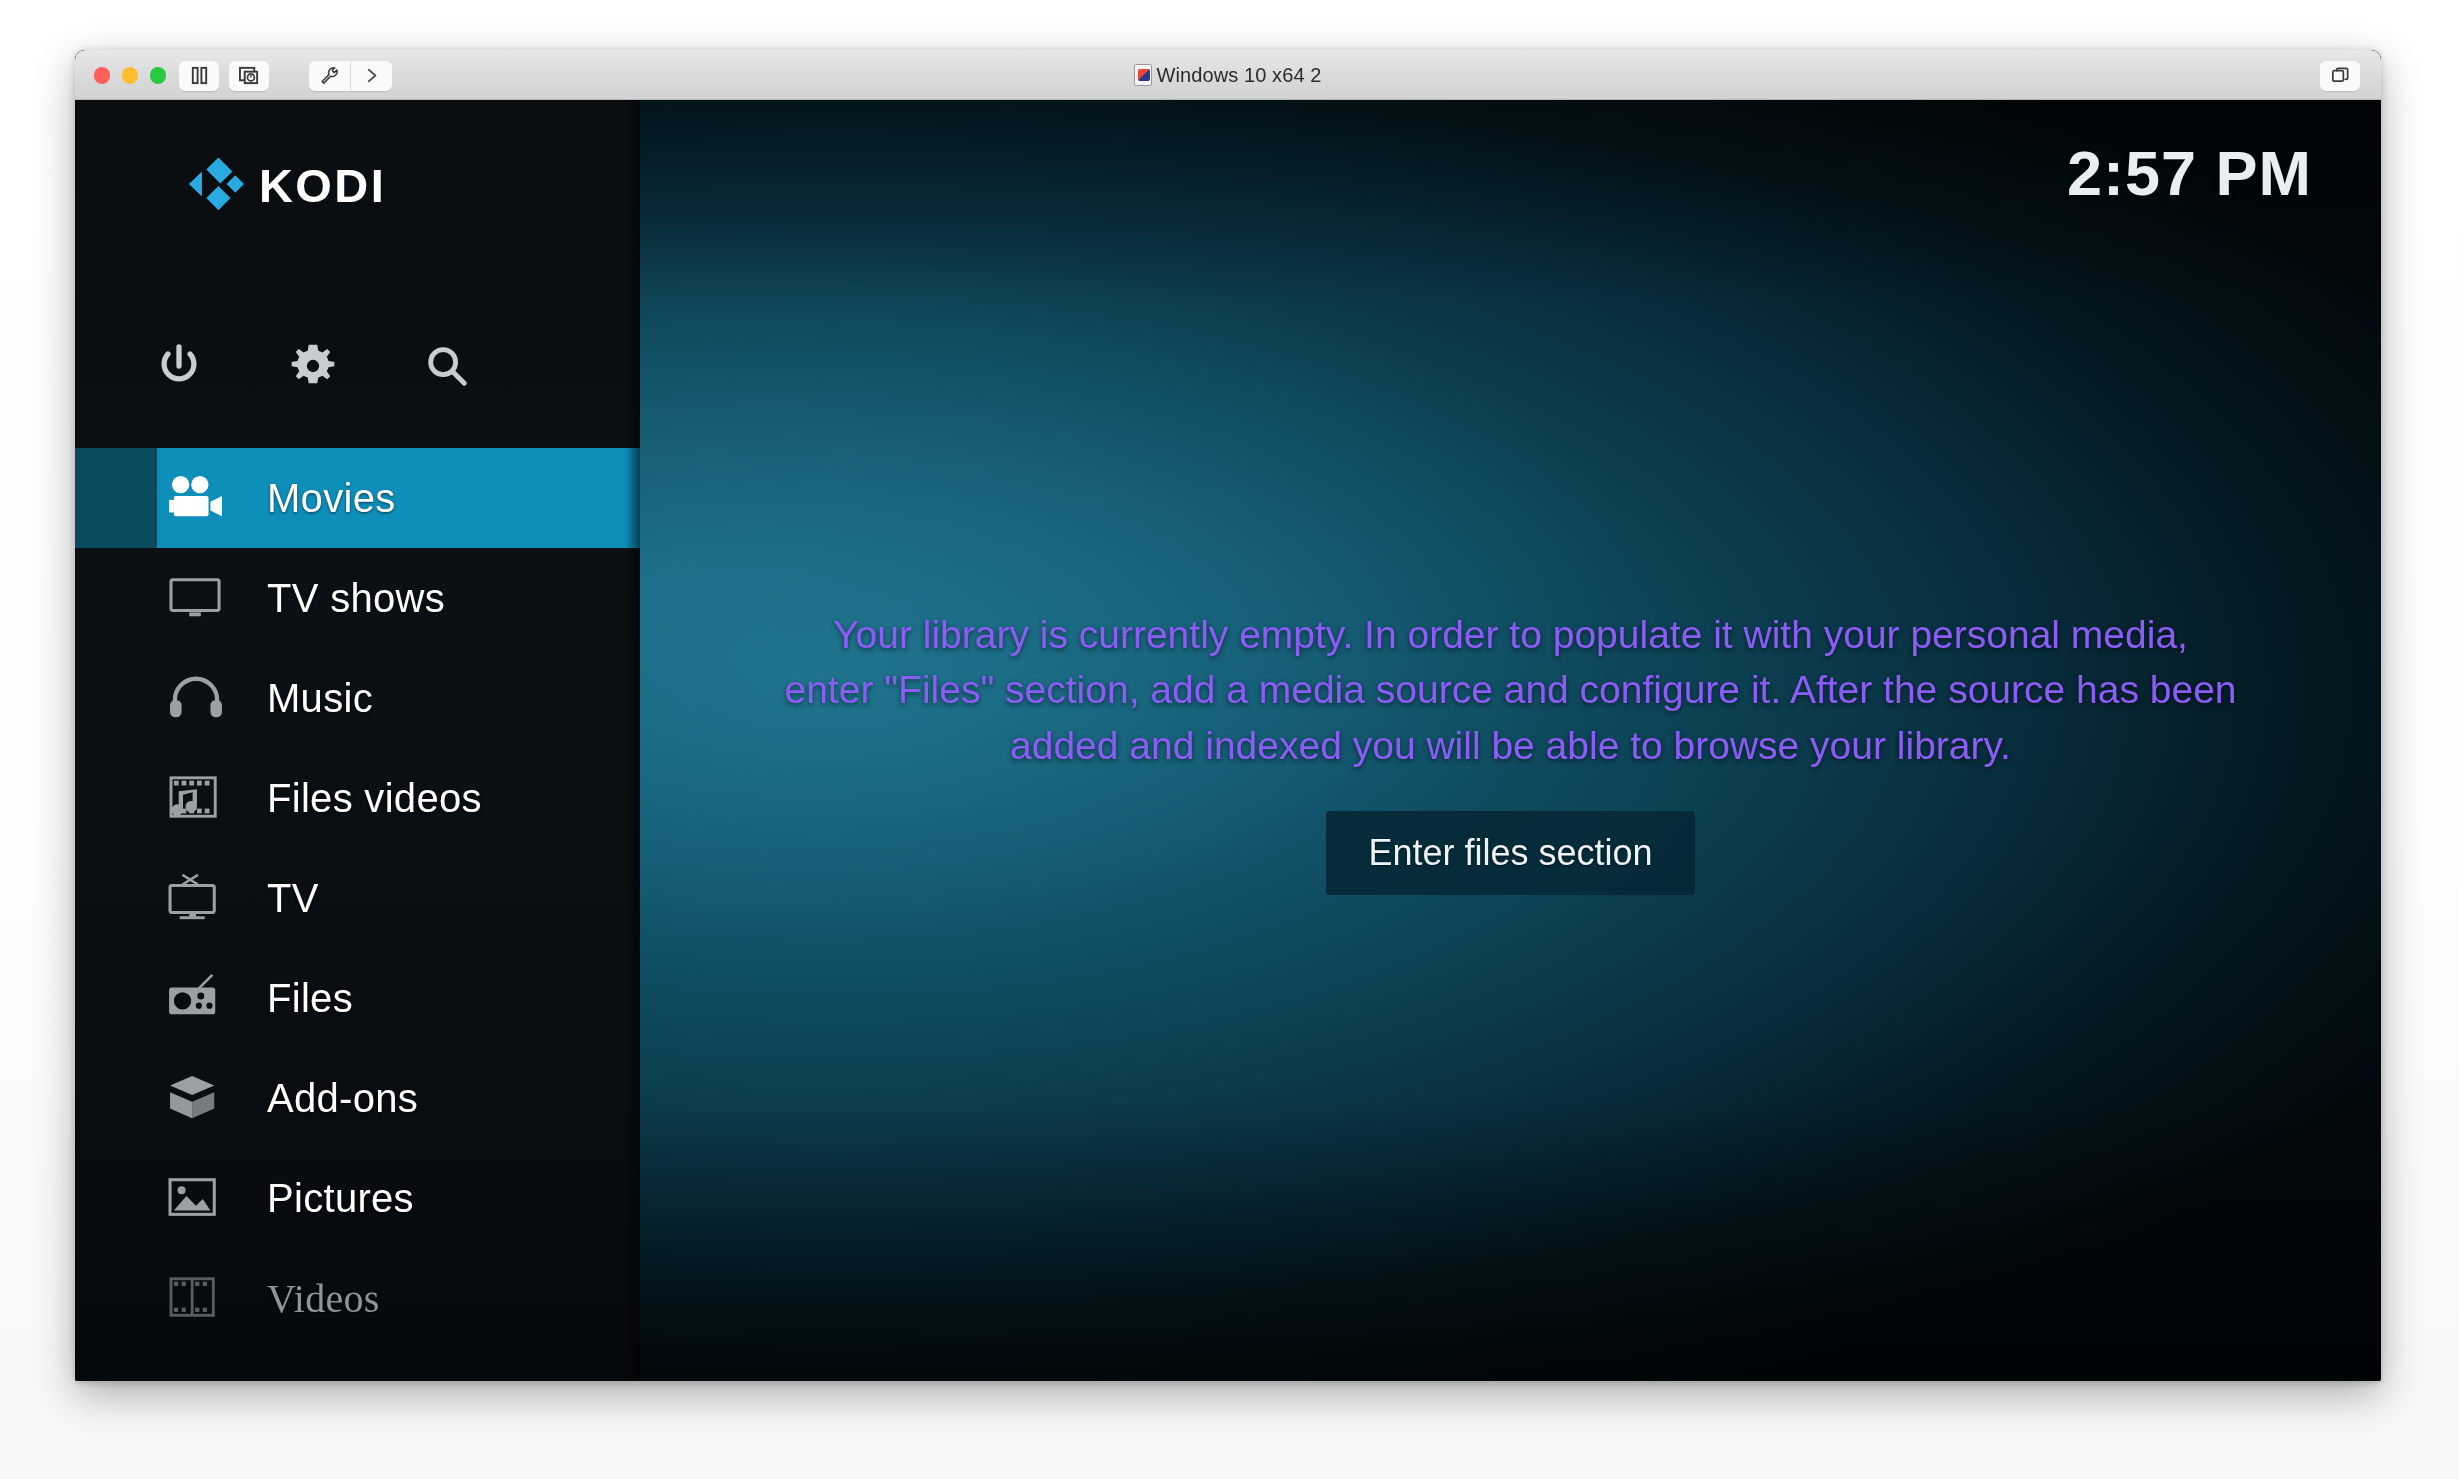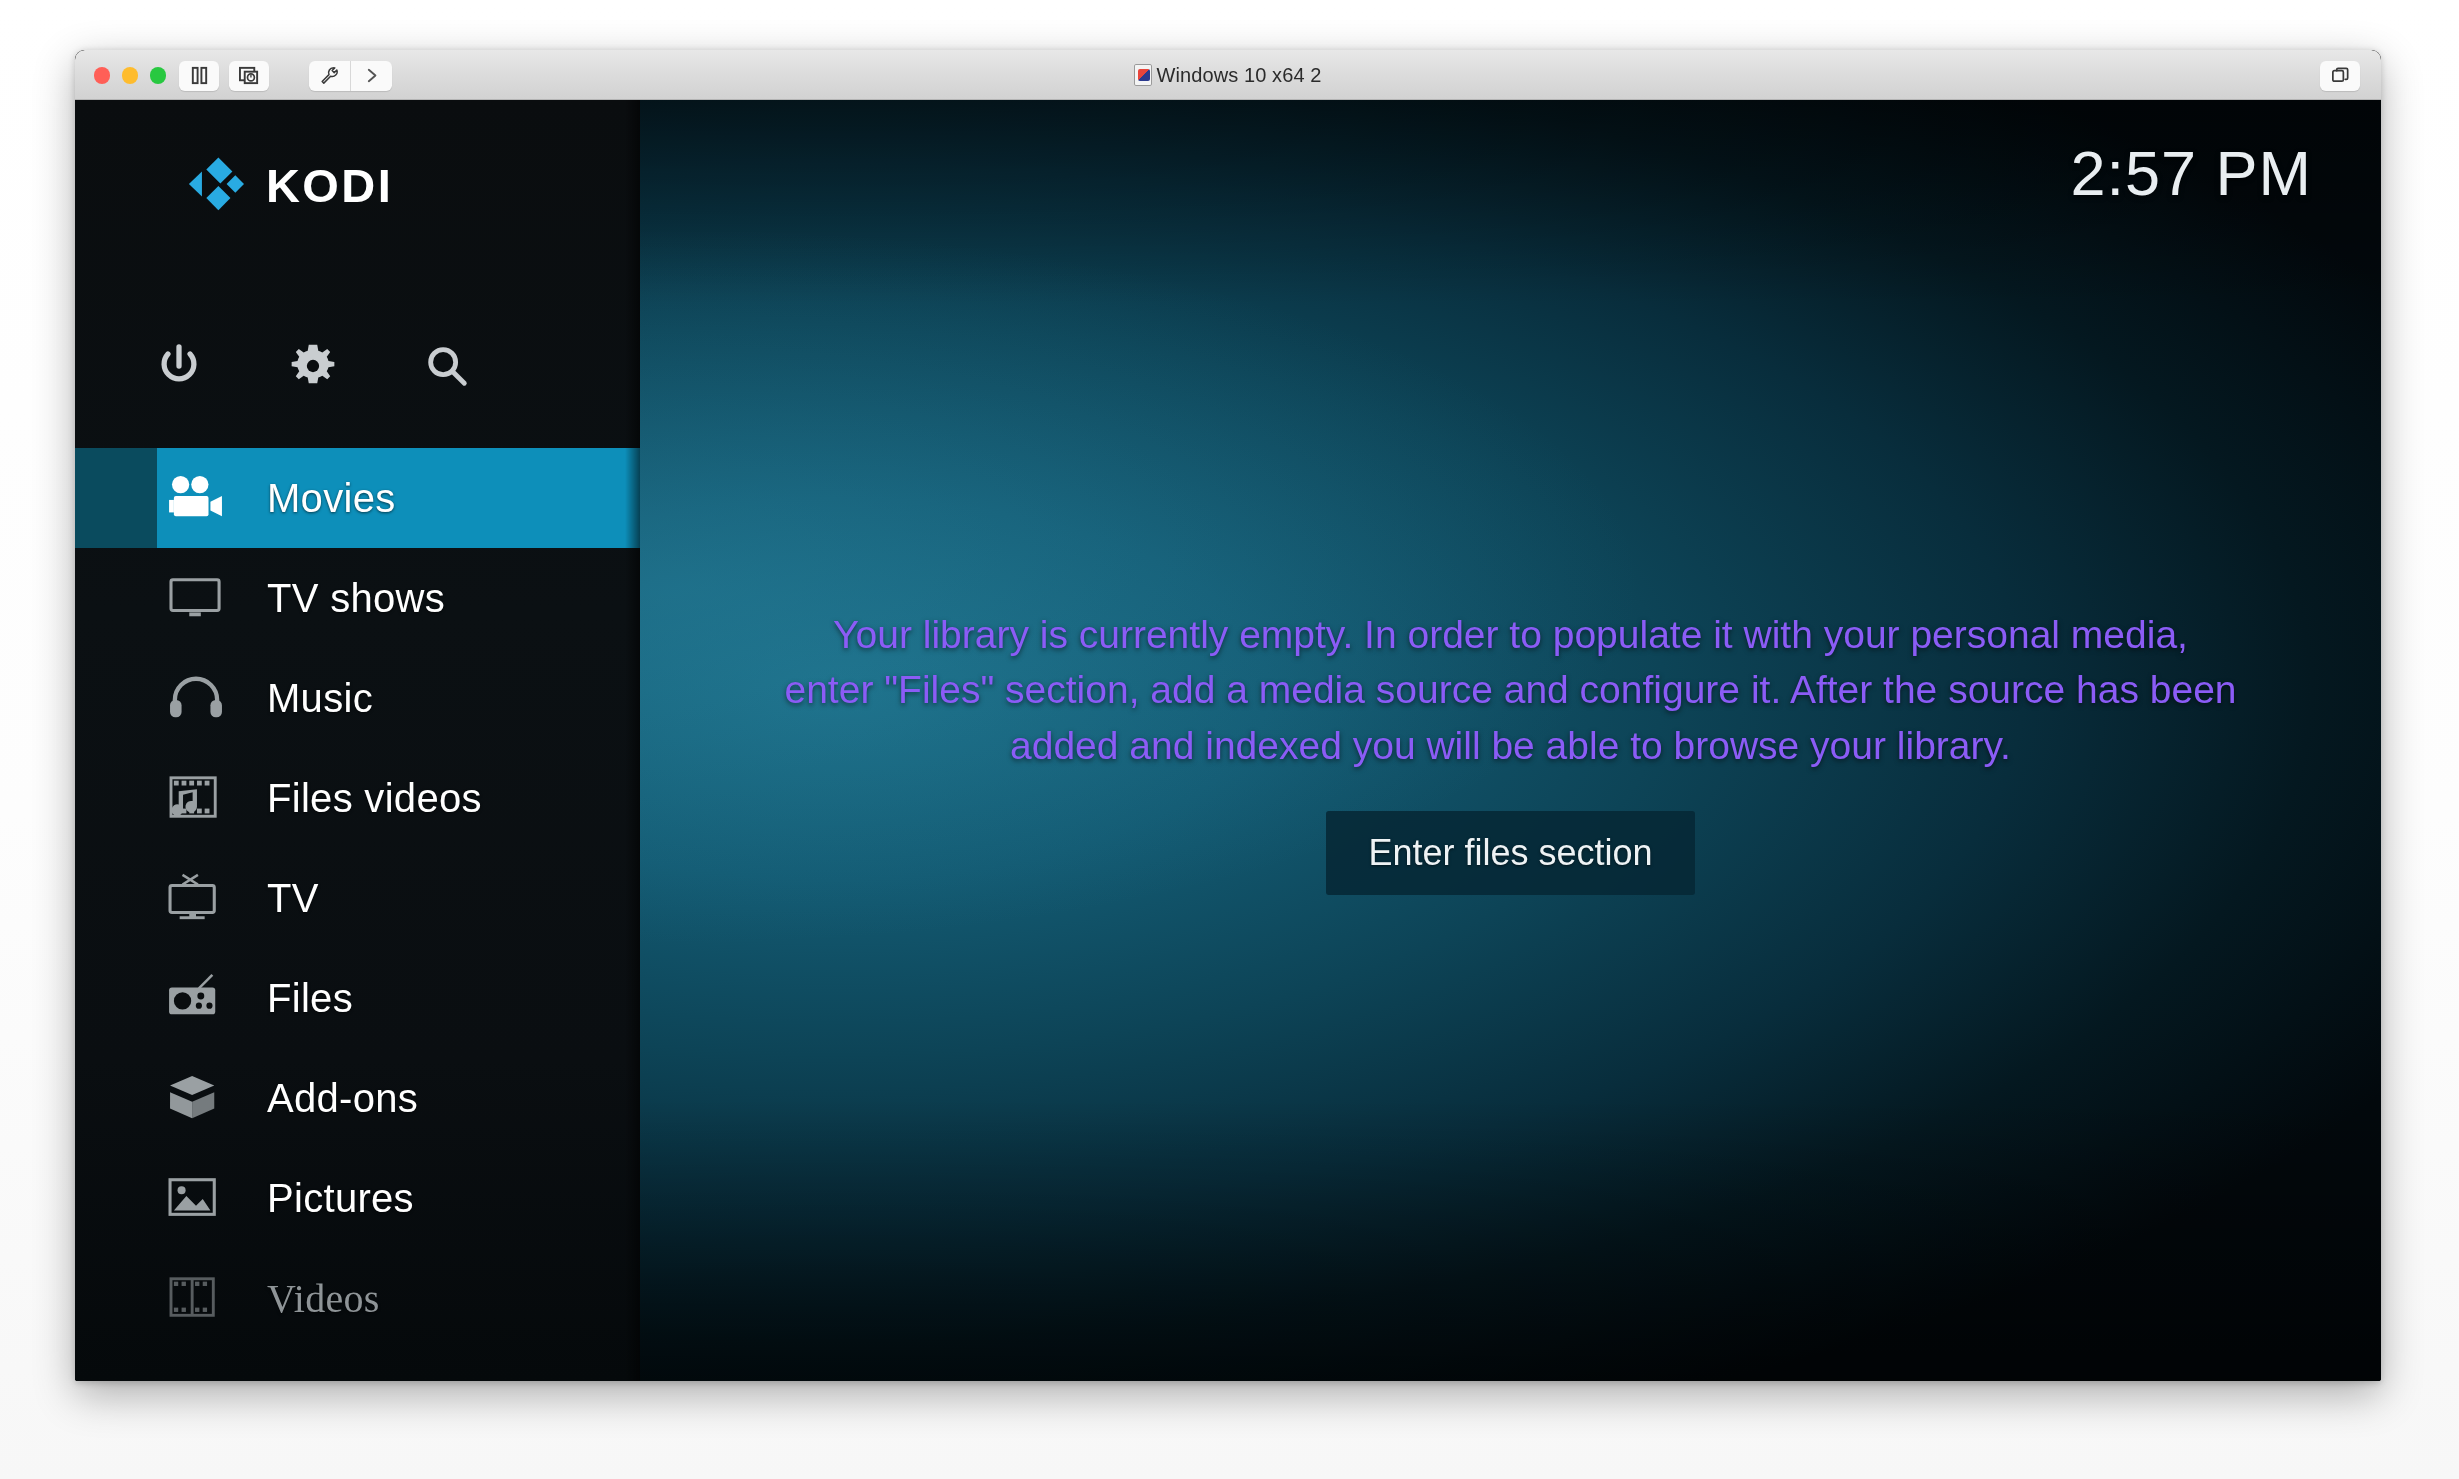--- a/index.html
+++ b/index.html
@@ -106,42 +106,42 @@
     content:"";
     position:absolute; inset:0;
     background:
       radial-gradient(ellipse 60% 40% at 26% 38%, rgba(52,150,180,0.30) 0%, rgba(0,0,0,0) 70%),
       linear-gradient(180deg, rgba(0,0,0,0.42) 0%, rgba(0,0,0,0) 16%, rgba(0,0,0,0) 78%, rgba(0,0,0,0.55) 100%);
   }
 
   
   #clock {
     position: absolute; right: 69px; top: 37px;
-    font-size: 63px; font-weight: 400;
+    font-size: 63px; font-weight: 700;
     color: #e9eef1; letter-spacing: 1px;
     text-shadow: 0 1.9px 4.8px rgba(0,0,0,0.55);
   }
 
   
   #sidebar {
     position: absolute; left: 0; top: 0;
     width: 565px; height: 100%;
     background: linear-gradient(180deg, #0a0d0f 0%, #0b1013 40%, #0a0e11 75%, #05090b 100%);
     z-index: 4;
   }
   #sidebar::after {
     content:"";
     position:absolute; right:0; top:0; bottom:0; width:15.4px;
     background: linear-gradient(90deg, rgba(0,0,0,0.0) 0%, rgba(0,0,0,0.55) 100%);
     pointer-events:none;
   }
 
   #brand {
     position: absolute; left: 110px; top: 56px;
-    display: flex; align-items: center; gap: 21px;
+    display: flex; align-items: center; gap: 14px;
   }
   #brand-text {
     font-size: 47px; font-weight: 600; color: #ffffff;
     letter-spacing: 2.4px;
   }
 
   #quickbar {
     position: absolute; left: 0; top: 213px;
     width: 565px; height: 106px;
     display: flex; align-items: center;

